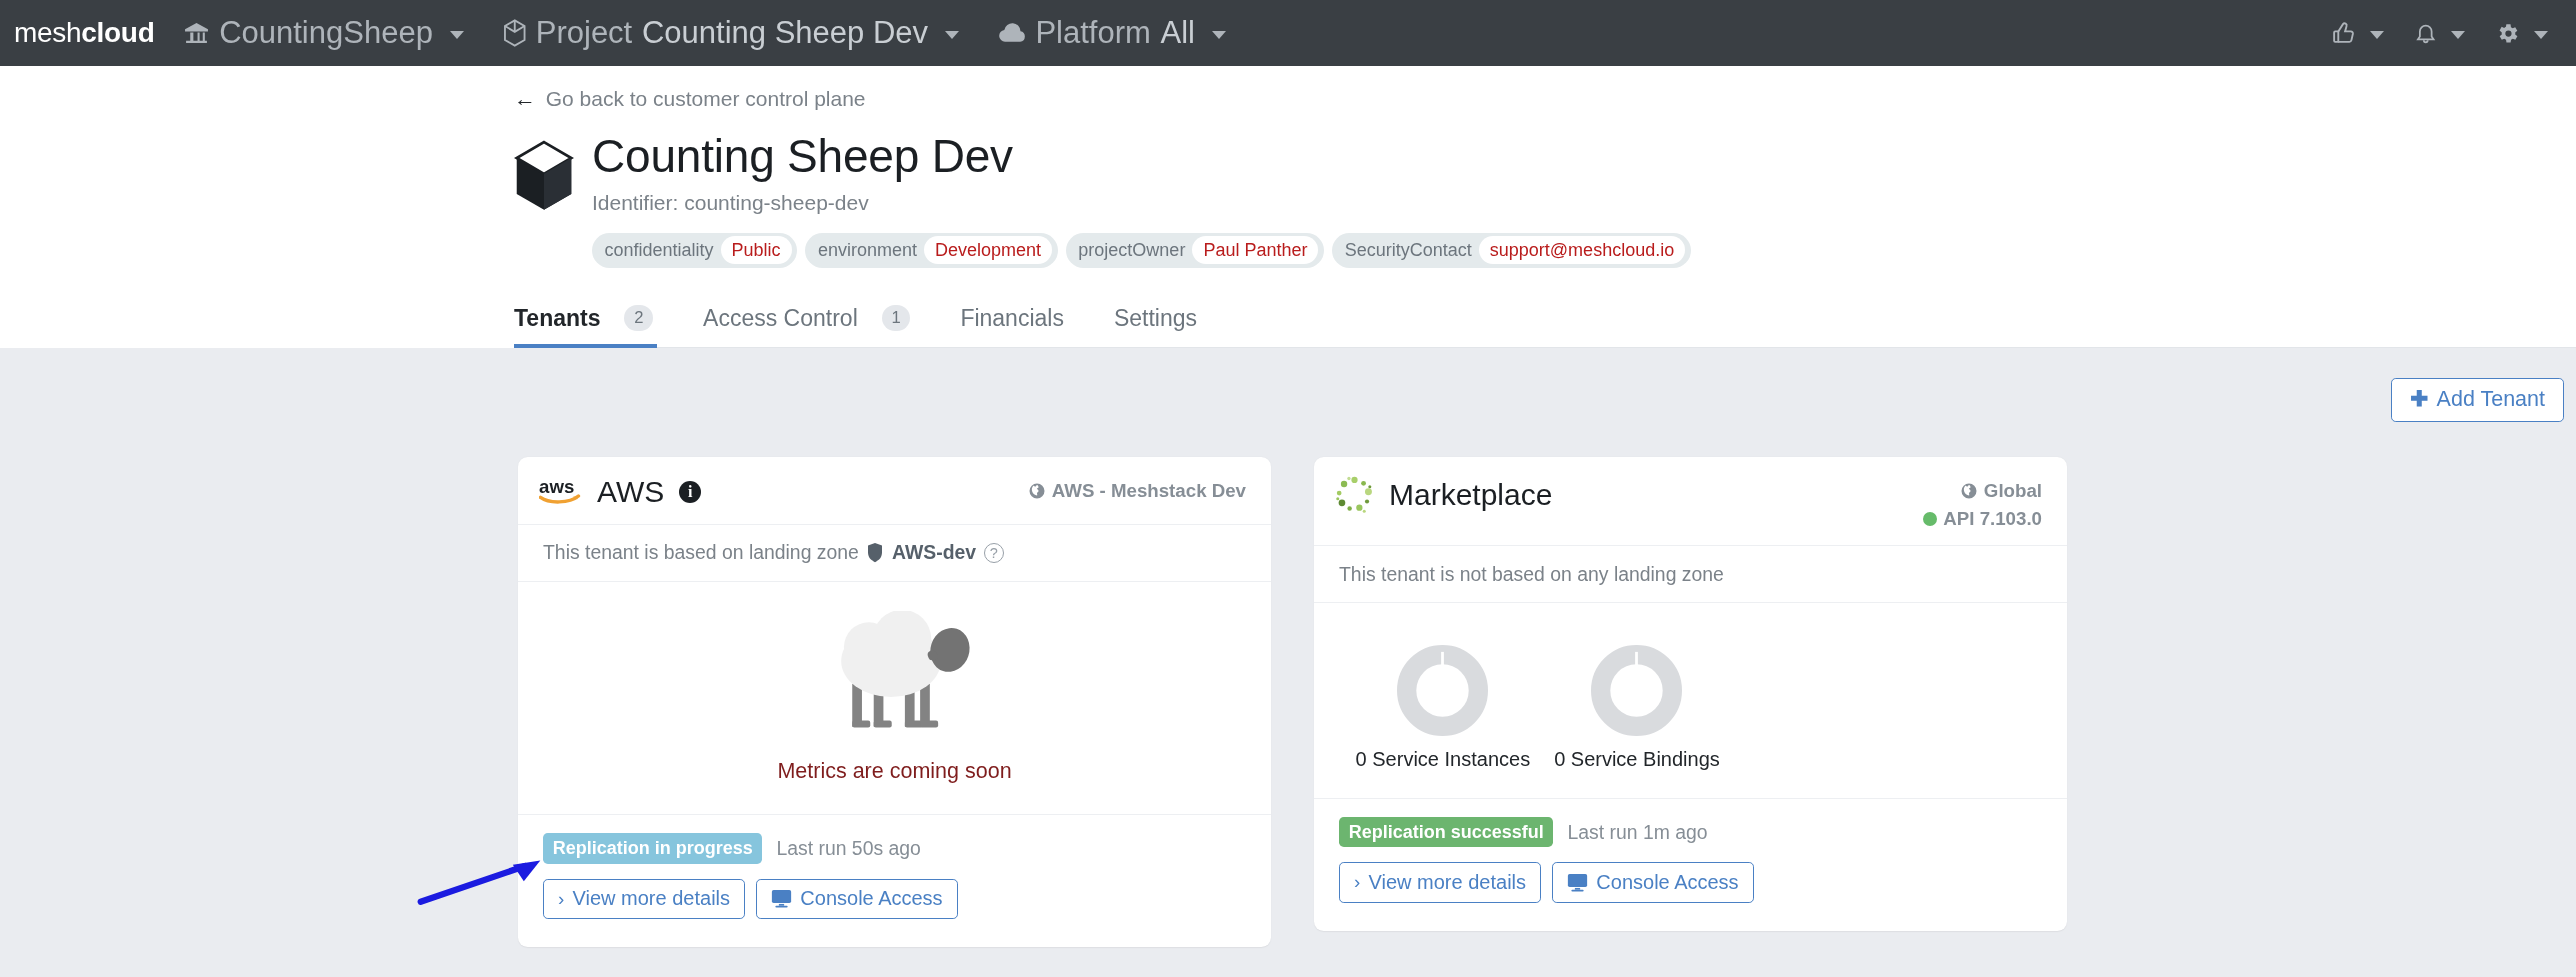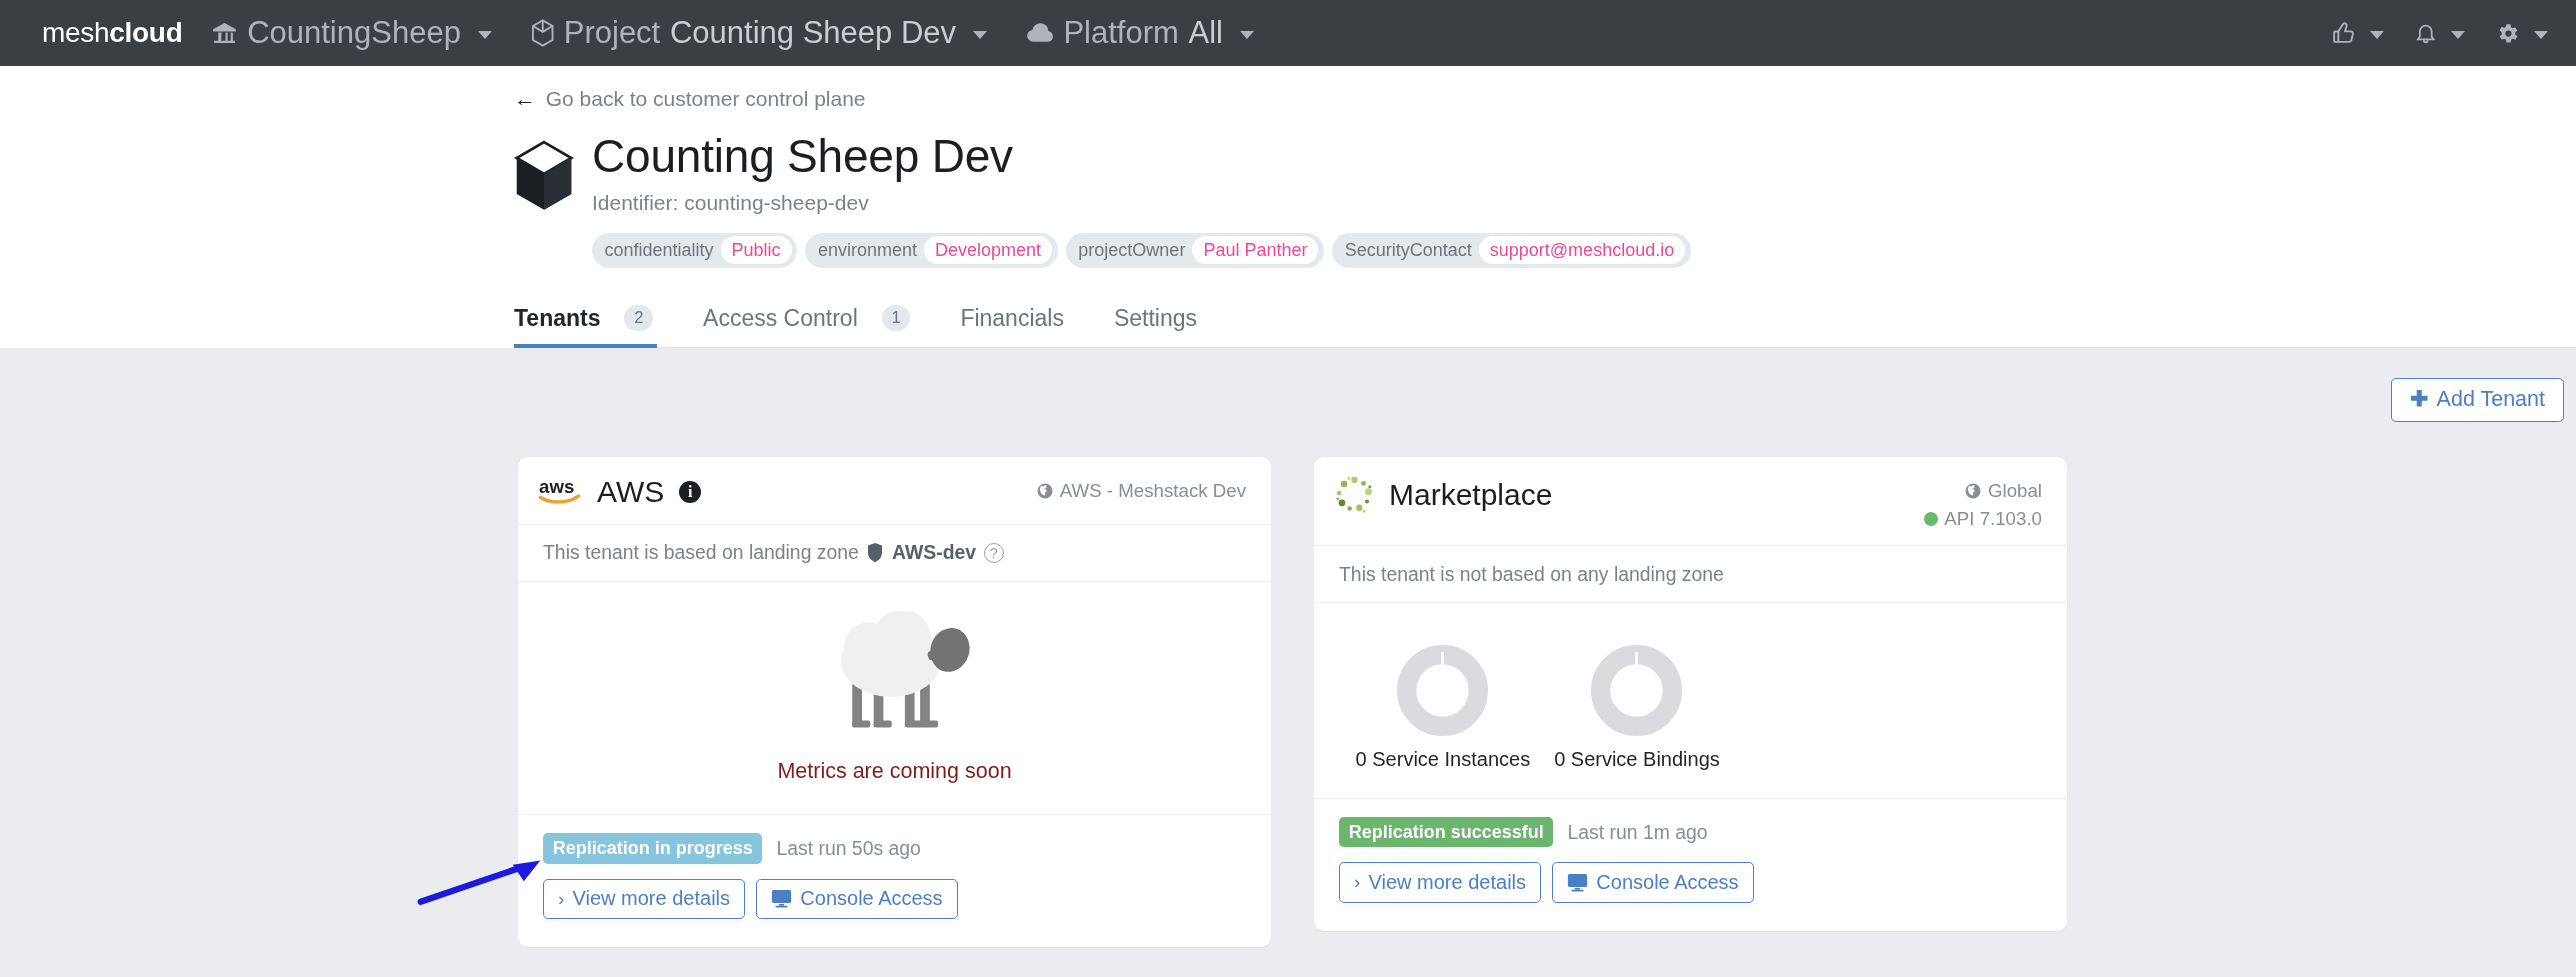--- a/index.html
+++ b/index.html
@@ -6,21 +6,21 @@
   html, body {
     width: 2576px; height: 978px;
     font-family: "Liberation Sans", sans-serif;
     background: #eaecf0;
     overflow: hidden;
   }
 
   
   .navbar {
     height: 66px; background: #3a3f44;
-    display: flex; align-items: center; padding: 0 42px;
+    display: flex; align-items: center; padding: 0 14px;
     position: relative;
   }
   .brand { font-size: 28px; color: #fff; letter-spacing: -0.3px; margin-right: 30px; }
   .brand .light { font-weight: 400; }
   .brand .bold  { font-weight: 700; }
 
   .nav-group { display: flex; align-items: center; gap: 9.7px; margin-right: 39px; color: #aeb4ba; font-size: 31px; }
   .nav-group .nav-icon { display: flex; align-items: center; }
   .nav-label { color: #aeb4ba; }
   .nav-strong { color: #c9ced3; }
@@ -42,21 +42,21 @@
   .cube-icon { width: 60px; height: 72px; flex: none; margin-top: 12.5px; }
   .title-block { padding-top: 4.2px; }
   .page-title { font-size: 46px; color: #1b1f23; font-weight: 400; line-height: 1.06; letter-spacing: -0.2px; }
   .identifier { font-size: 21px; color: #7b8289; margin-top: 10.4px; }
 
   .tags { display: flex; gap: 8.3px; margin-top: 18px; }
   .tag {
     background: #e4eaec; border-radius: 691px; display: flex; align-items: center;
     padding: 3.5px 5.5px 3.5px 12.5px; font-size: 18px; color: #6c757d; gap: 7px;
   }
-  .tag .val { background: #fff; border-radius: 691px; padding: 3.5px 11px; color: #ec4899; }
+  .tag .val { background: #fff; border-radius: 691px; padding: 3.5px 11px; color: #b91c1c; }
 
   
   .tabs { display: flex; gap: 0; margin-top: 30px; margin-left: 0; border-bottom: 1.4px solid #e2e5e9; width: 2062px; }
   .tab { display: flex; align-items: flex-start; gap: 24px; padding: 7px 25px 15px 25px; font-size: 23px; color: #6c757d; position: relative; }
   .tab:first-child { padding-left: 0; margin-left: 0; }
   .tab.active { color: #22262a; font-weight: 700; }
   .tab.active:after {
     content: ""; position: absolute; left: 0; right: 21px; bottom: -1.4px; height: 4.2px; background: #4a80c4;
   }
   .tab-badge { background: #e4e7eb; color: #6c757d; border-radius: 691px; font-size: 16.6px; font-weight: 400; padding: 2.8px 9.7px; }
@@ -73,21 +73,21 @@
   .cards { display: flex; gap: 43px; margin-left: 518px; margin-top: 35px; align-items: flex-start; }
   .card { background: #fff; border-radius: 9.7px; width: 753px; box-shadow: 0 0.7px 1.4px rgba(0,0,0,.06); }
   .card-head { display: flex; align-items: flex-start; justify-content: space-between; padding: 18px 25px 15px 21px; border-bottom: 1.4px solid #edeff2; }
   .card-head-left { display: flex; align-items: center; gap: 15px; }
   .card-title { font-size: 30px; color: #1b1f23; }
   .info-dot {
     width: 22px; height: 22px; border-radius: 50%; background: #1b1f23; color: #fff;
     font-size: 16px; font-weight: 700; display: flex; align-items: center; justify-content: center;
     font-family: "Liberation Serif", serif;
   }
-  .card-head-right { text-align: left; padding-top: 5.5px; }
+  .card-head-right { text-align: left; padding-top: 5.5px; font-weight: bold; }
   .meta-line { display: flex; align-items: center; justify-content: flex-end; gap: 6.2px; font-size: 18.7px; color: #868e96; }
   .meta-line + .meta-line { margin-top: 6.2px; }
   .green-dot { width: 14.5px; height: 14.5px; border-radius: 50%; background: #66bb6a; display: inline-block; }
 
   .lz-row { padding: 16.6px 25px; font-size: 19.4px; color: #7b8289; display: flex; align-items: center; gap: 7.6px; border-bottom: 1.4px solid #edeff2; }
   .lz-name { font-weight: 700; color: #56606a; }
   .qmark { width: 20px; height: 20px; border-radius: 50%; border: 1.4px solid #98a0a8; color: #98a0a8; font-size: 14.5px; display: inline-flex; align-items: center; justify-content: center; }
 
   .card-body { padding: 23.5px 25px 0 25px; }
   .sheep-area { display: flex; flex-direction: column; align-items: center; padding-top: 5.5px; }

